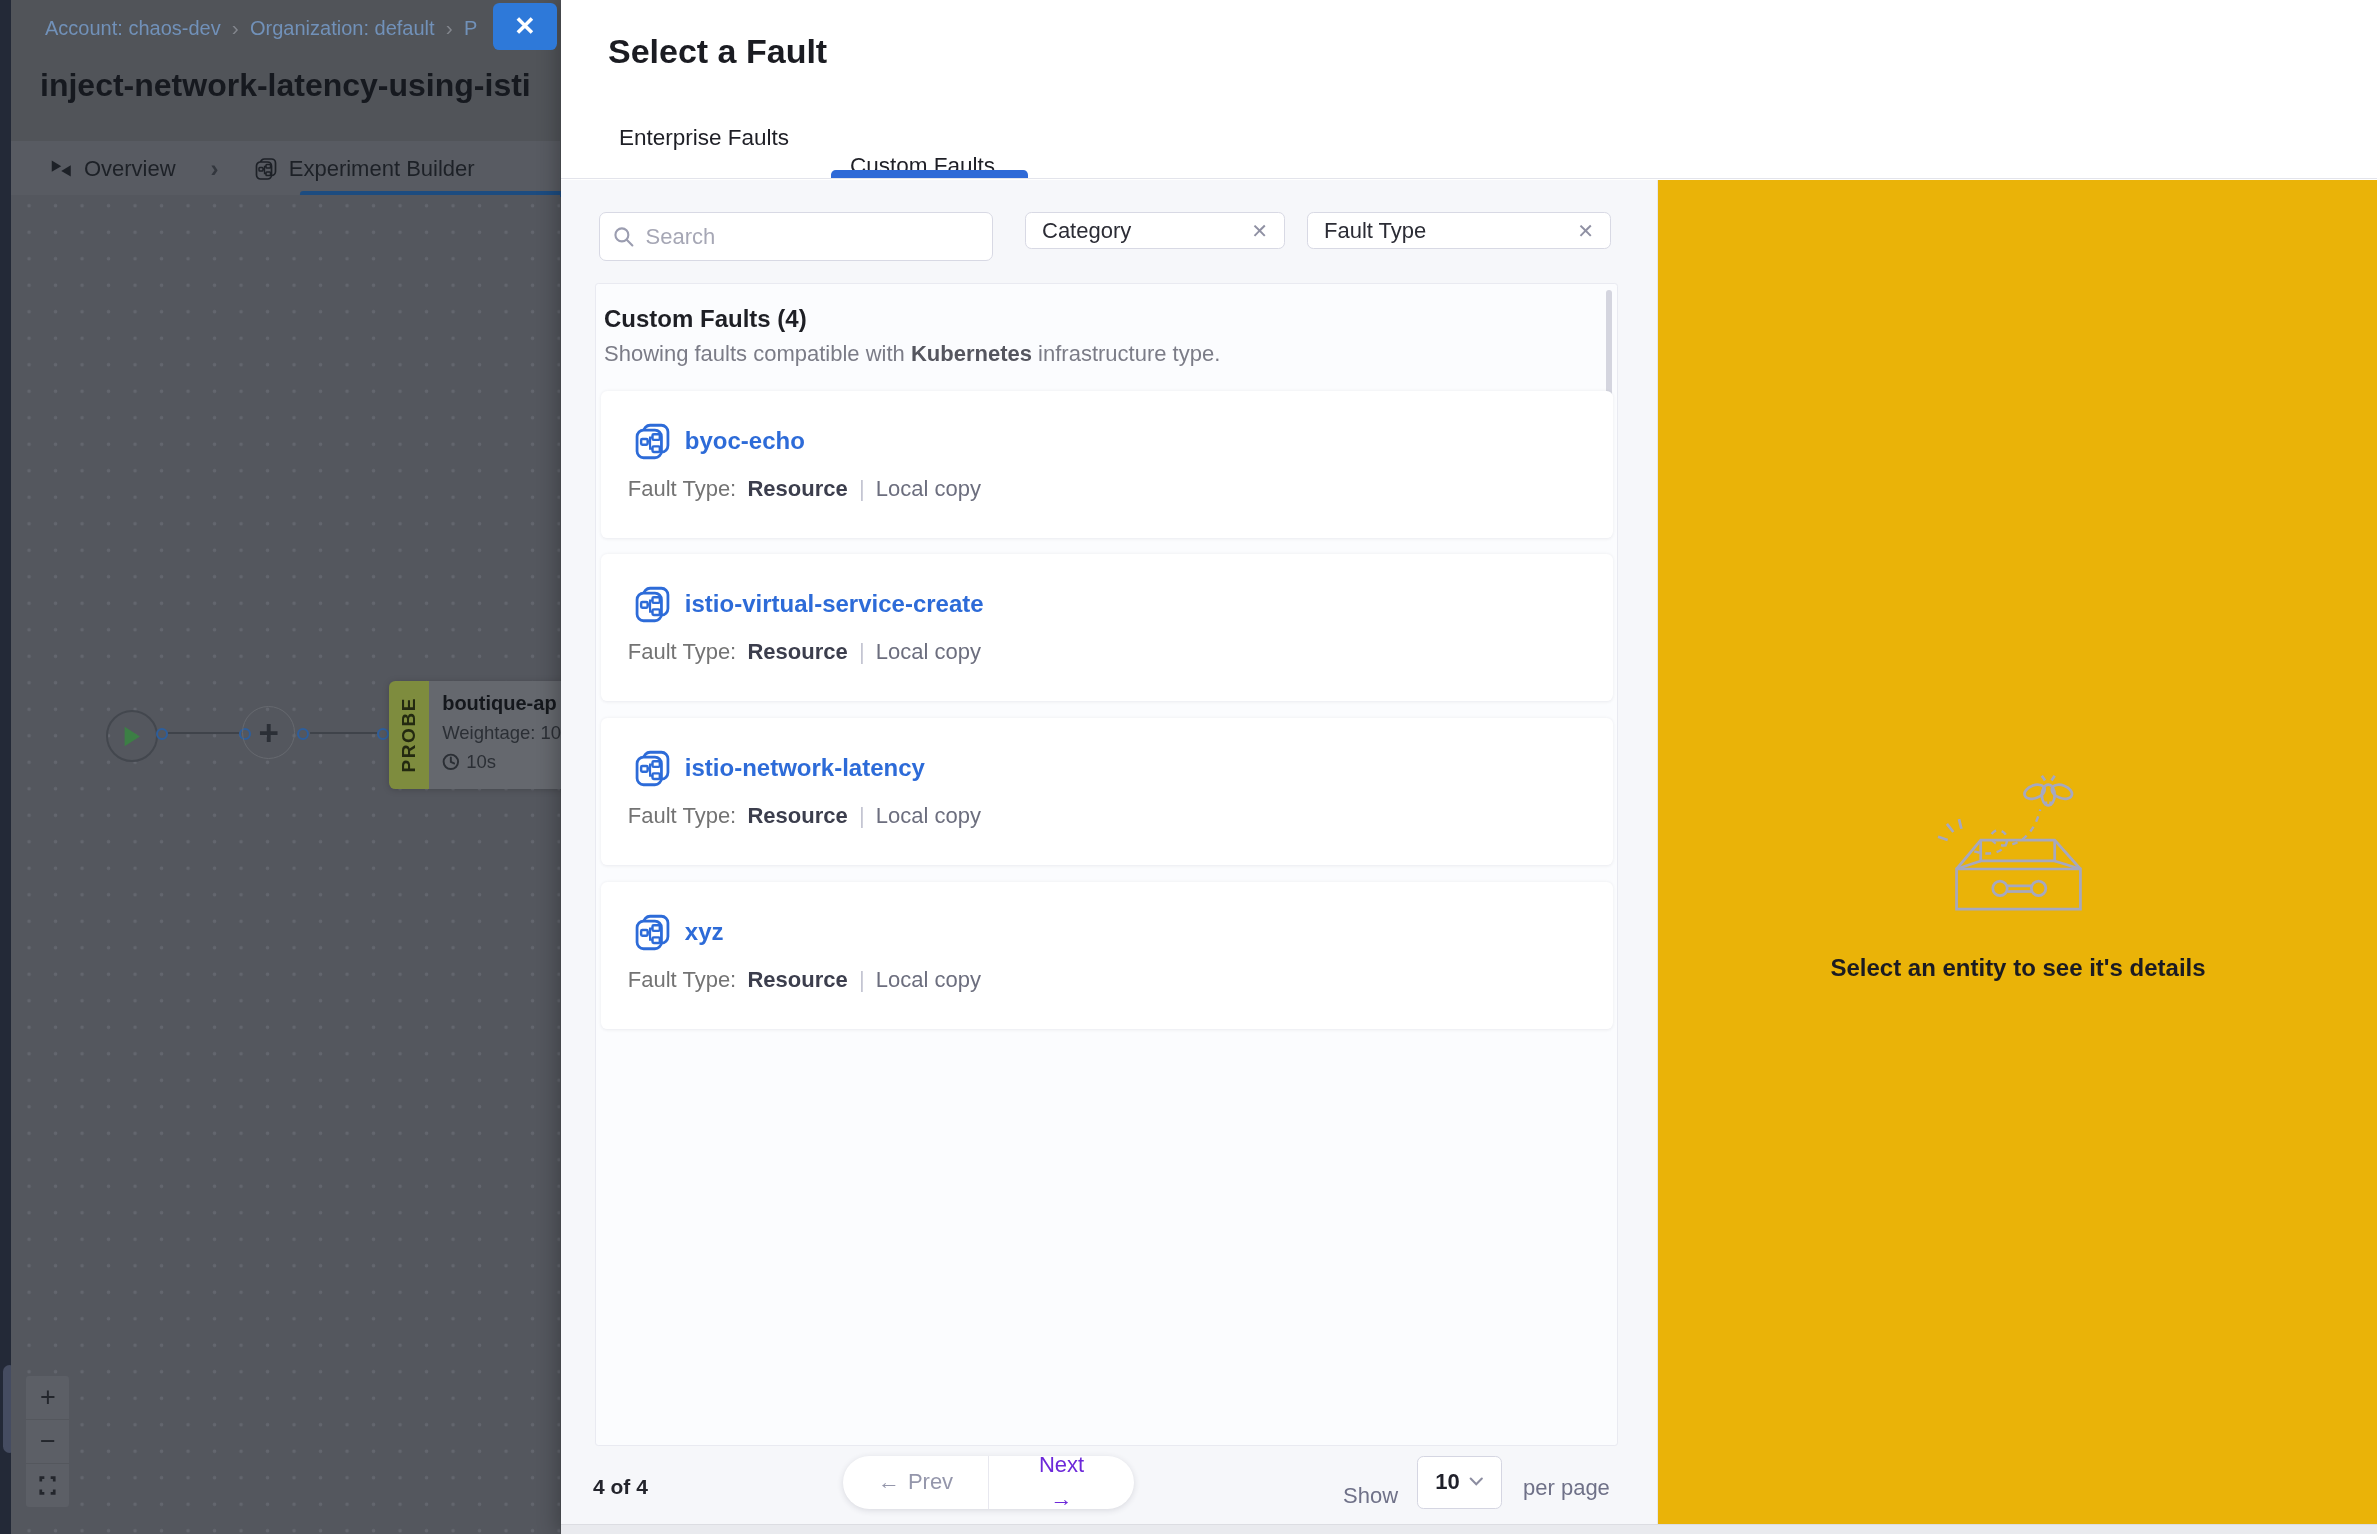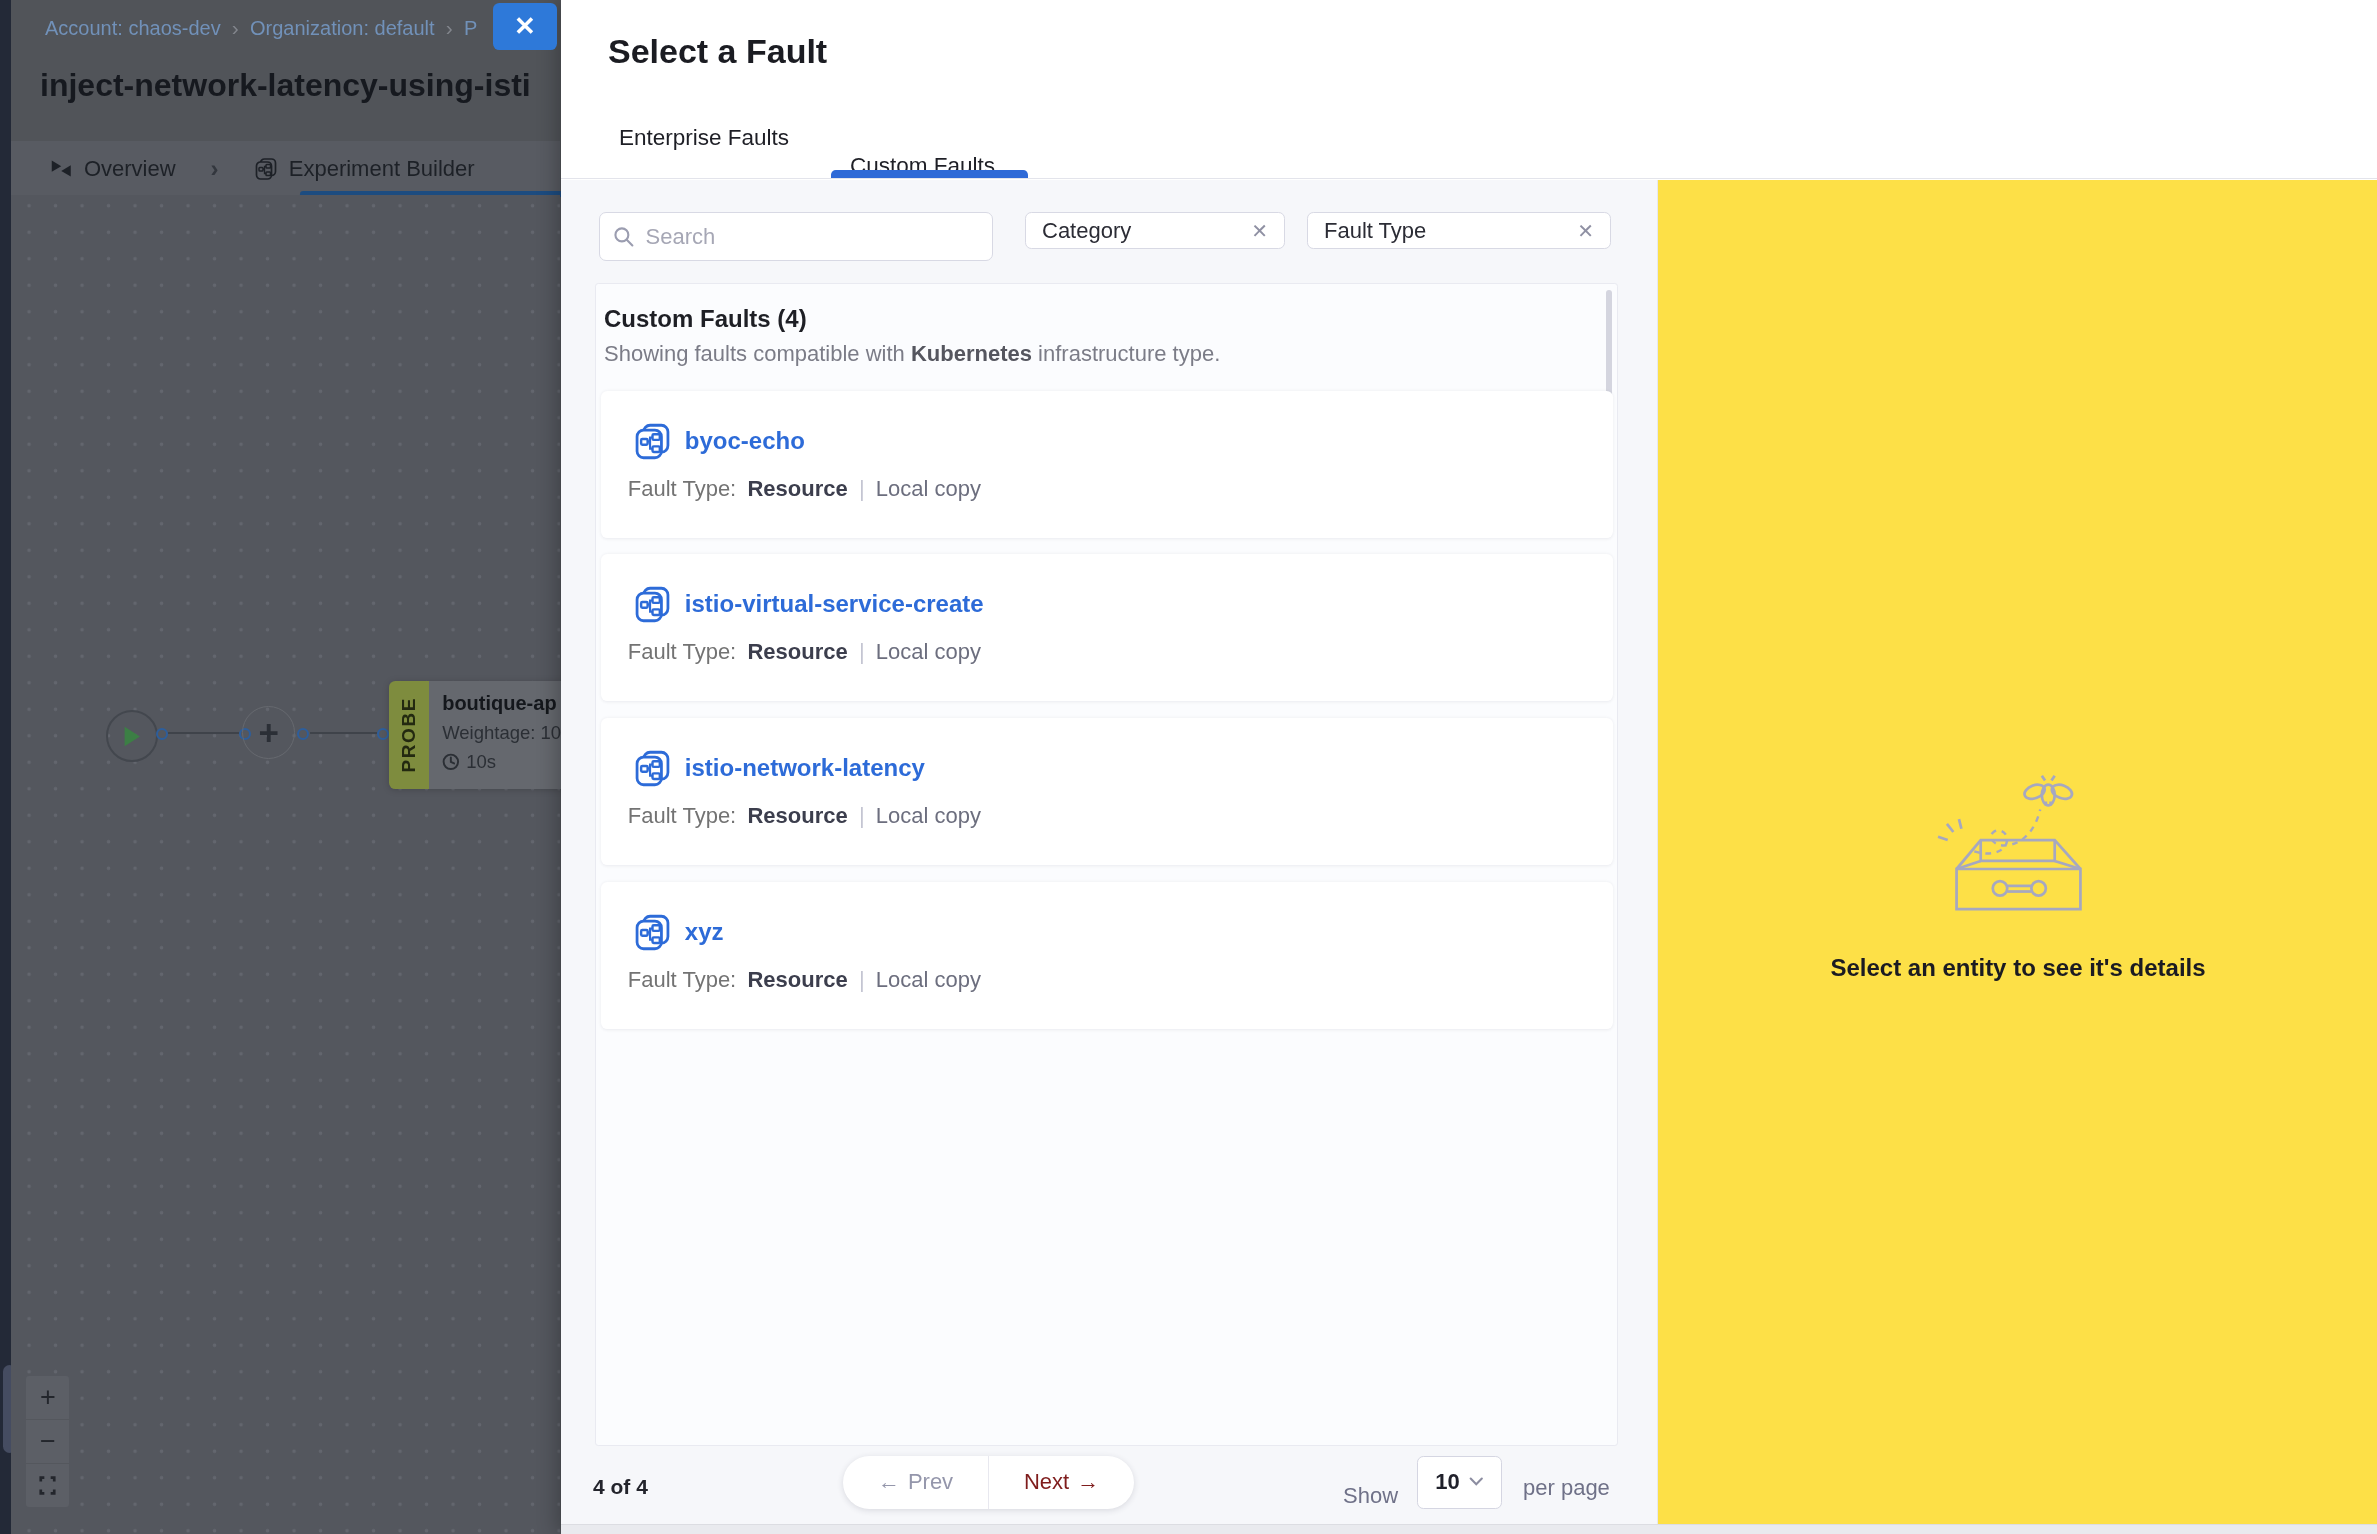--- a/index.html
+++ b/index.html
@@ -59,21 +59,21 @@
              color:#ffffff;font-size:26px;font-weight:bold;}
   .drawer-title{position:absolute;left:47px;top:32px;font-size:34px;font-weight:bold;color:#1b1c22;}
   .drawer-tabs{position:absolute;left:0;top:120px;width:100%;height:58px;border-bottom:1.6px solid #e3e4eb;}
   .dtab{position:absolute;top:4.8px;font-size:22.5px;color:#1e1f26;}
   .dtab-enterprise{left:58px;}
   .dtab-custom{left:289px;margin-top:28px;}
   .dtab-underline{position:absolute;left:270px;top:50px;width:197px;height:8px;background:#2f6ad7;
                   border-radius:4.8px 4.8px 0 0;}
 
   .list-panel{position:absolute;left:0;top:180px;width:1096px;height:1354px;background:#f6f7fa;}
-  .details-panel{position:absolute;left:1096px;top:180px;width:720px;height:1354px;background:#fde047;
+  .details-panel{position:absolute;left:1096px;top:180px;width:720px;height:1354px;background:#eab308;
                  border-left:1.6px solid #e7e8ee;}
 
   .search-box{position:absolute;left:38px;top:32px;width:394px;height:49px;background:#fff;
               border:1.6px solid #d8d9e4;border-radius:7px;display:flex;align-items:center;padding:0 13px;box-sizing:border-box;gap:9.6px;}
   .search-input{border:none;outline:none;flex:1;font-size:22px;color:#33343e;background:transparent;
                 font-family:"Liberation Sans",sans-serif;}
   .search-input::placeholder{color:#a6a7b5;}
   .filter-box{position:absolute;top:32px;height:37px;background:#fff;border:1.6px solid #d8d9e4;border-radius:6.4px;
               display:flex;align-items:center;justify-content:space-between;padding:0 16px;box-sizing:border-box;}
   .filter-category{left:464px;width:260px;}
@@ -99,21 +99,21 @@
   .fc-meta-value{color:#3c3e4d;font-weight:bold;}
   .fc-meta-div{color:#c4c5d2;}
   .fc-meta-copy{color:#6c6e7e;}
 
   .list-footer{position:absolute;left:0;top:1266px;width:1096px;height:88px;}
   .pg-range{position:absolute;left:32px;top:29px;font-size:21px;font-weight:bold;color:#23242c;}
   .pg-pill{position:absolute;left:282px;top:9.6px;width:291px;height:53px;background:#fff;border-radius:26.5px;
            box-shadow:0 1.6px 6.4px rgba(40,41,61,.14);display:flex;align-items:center;}
   .pg-btn{flex:1;display:flex;align-items:center;justify-content:center;gap:8px;font-size:22px;height:100%;}
   .pg-prev{color:#9496ab;border-right:0.8px solid #e8e8ef;}
-  .pg-next{color:#7f1d1d;}
+  .pg-next{color:#6d28d9;flex-direction:column;}
   .pg-show{position:absolute;left:782px;top:29px;font-size:22px;color:#6f7188;margin-top:8px;}
   .pg-select{position:absolute;left:856px;top:9.6px;width:85px;height:53px;border:1.6px solid #d5d6e2;border-radius:6.4px;
              background:#fff;display:flex;align-items:center;justify-content:center;gap:9.6px;box-sizing:border-box;}
   .pg-size{font-size:22px;font-weight:bold;color:#20212b;}
   .pg-perpage{position:absolute;left:962px;top:29px;font-size:22px;color:#6f7188;}
   .drawer-bottom{position:absolute;left:0;top:1524px;width:100%;height:9.6px;background:#e9eaee;border-top:0.8px solid #dcdde2;}
 
   .empty-state{position:absolute;left:0;top:594px;width:100%;display:flex;flex-direction:column;align-items:center;}
   .empty-text{margin-top:27px;font-size:24px;font-weight:bold;color:#1b1b22;}
 

